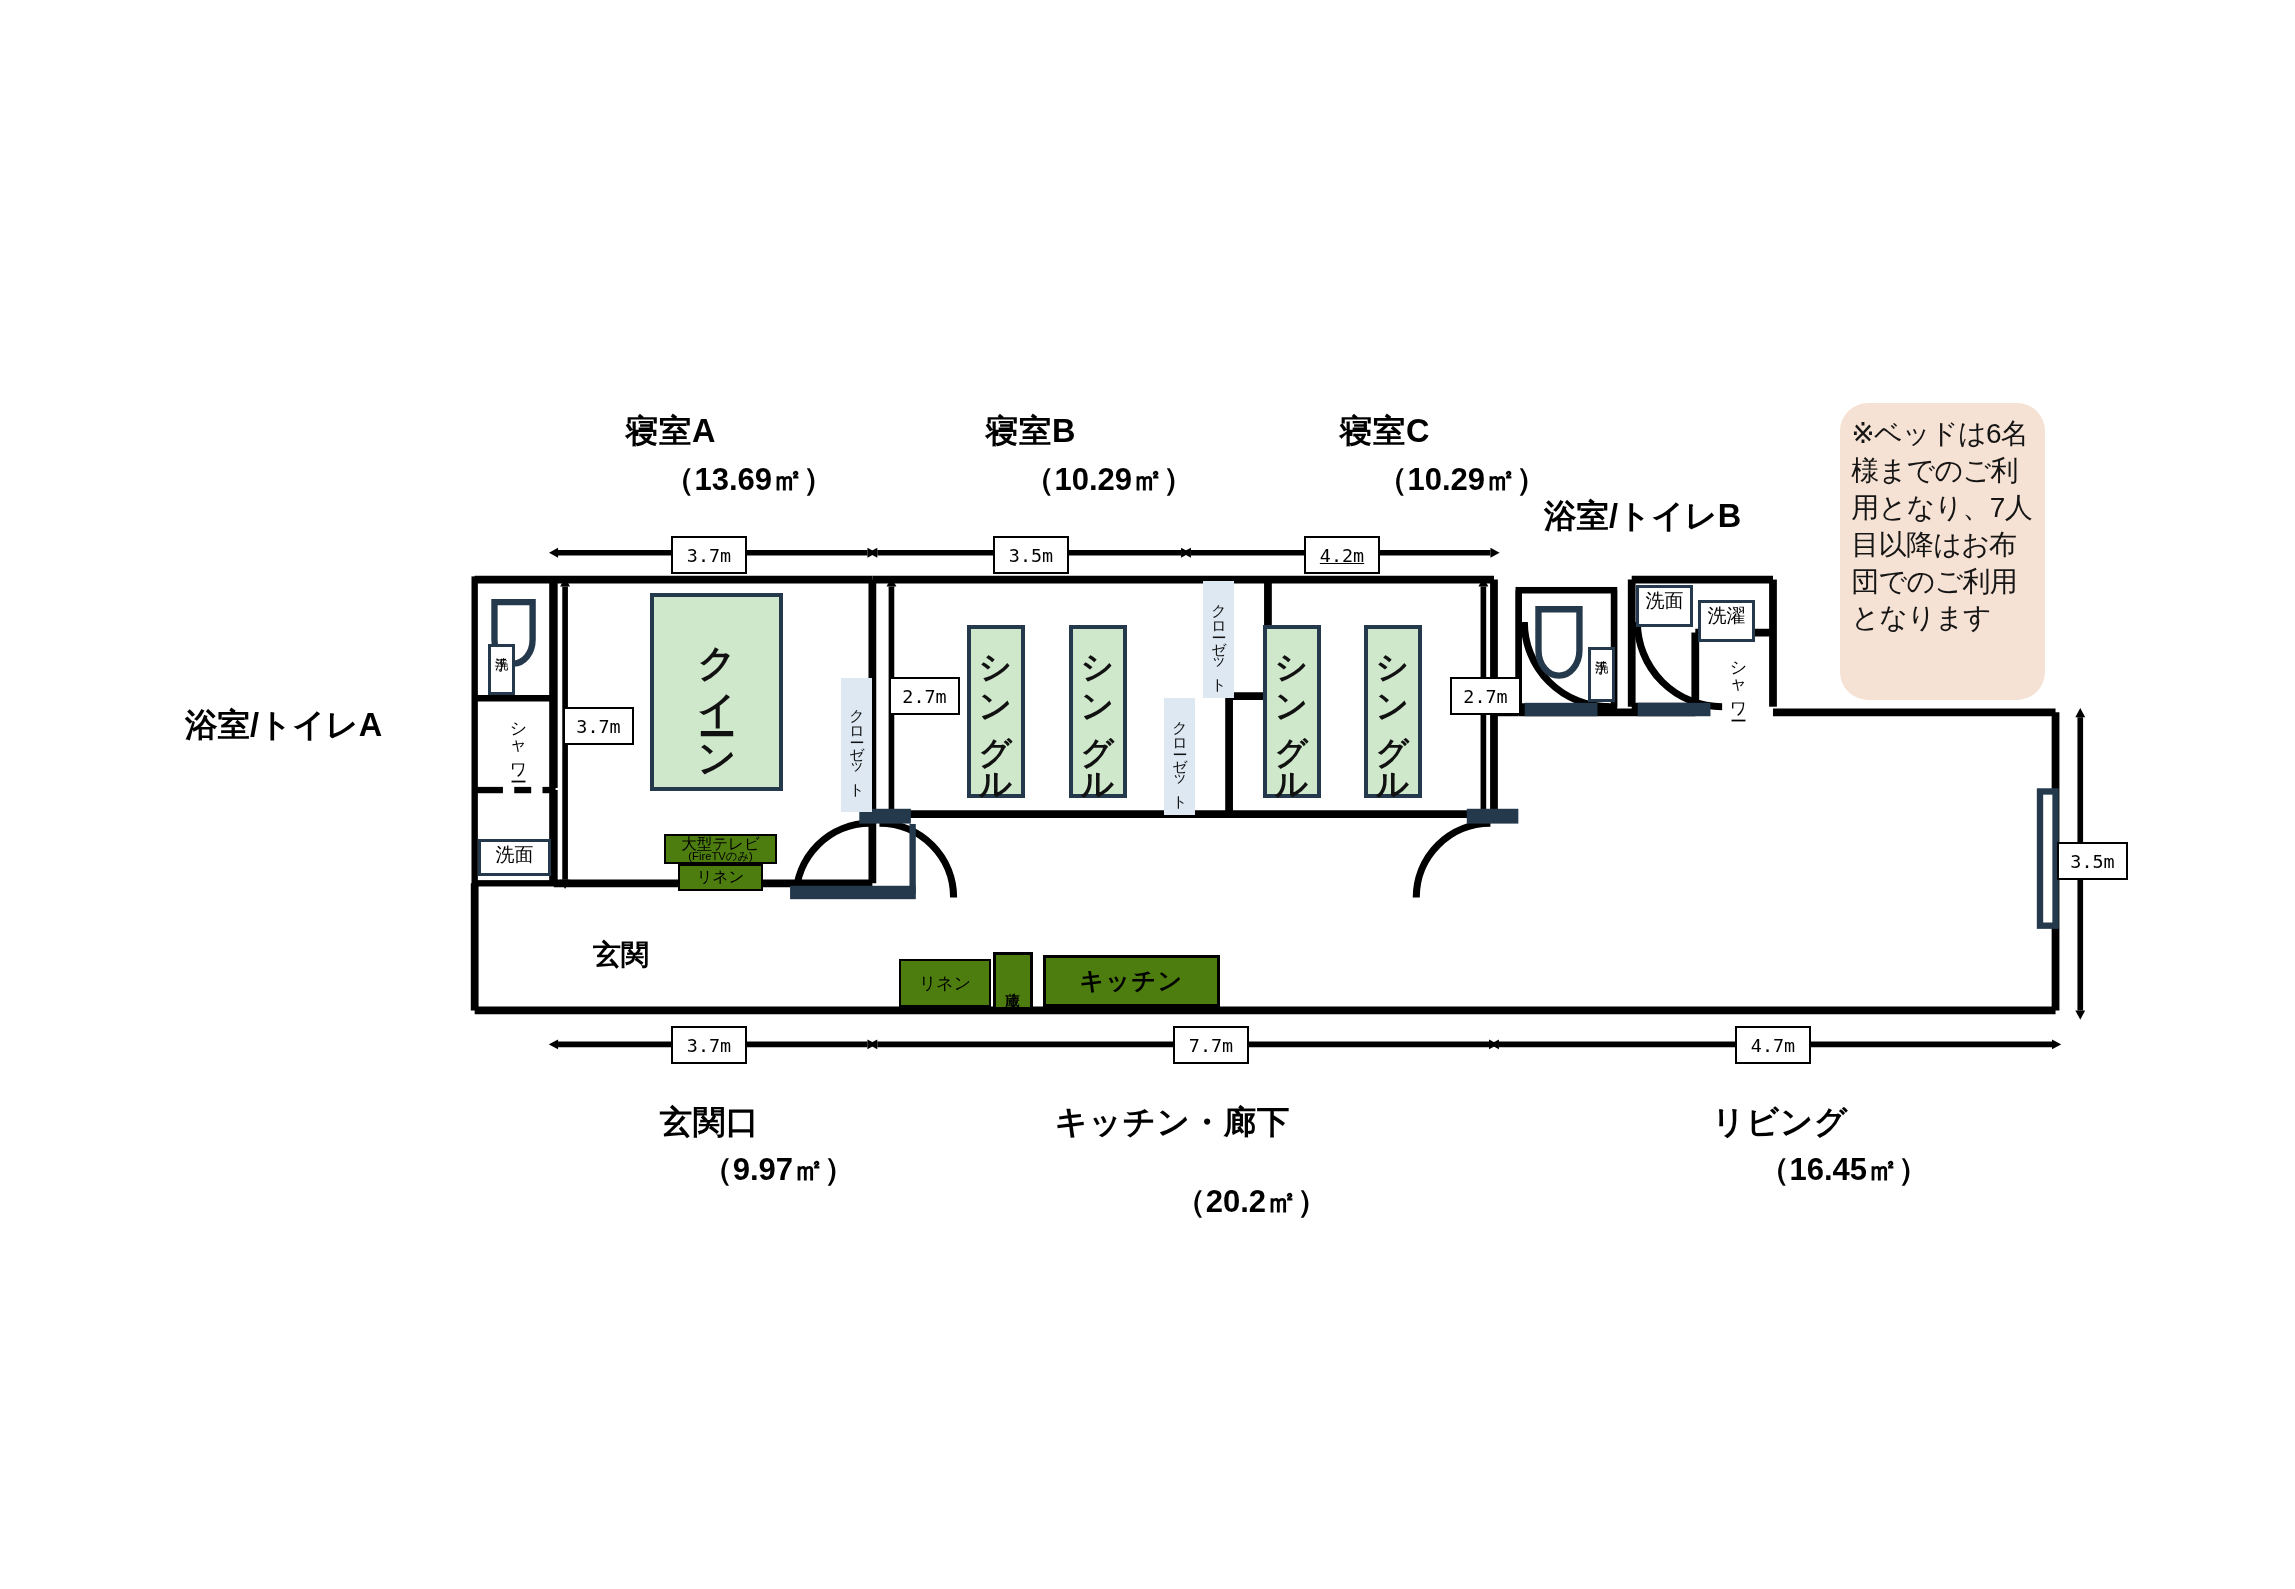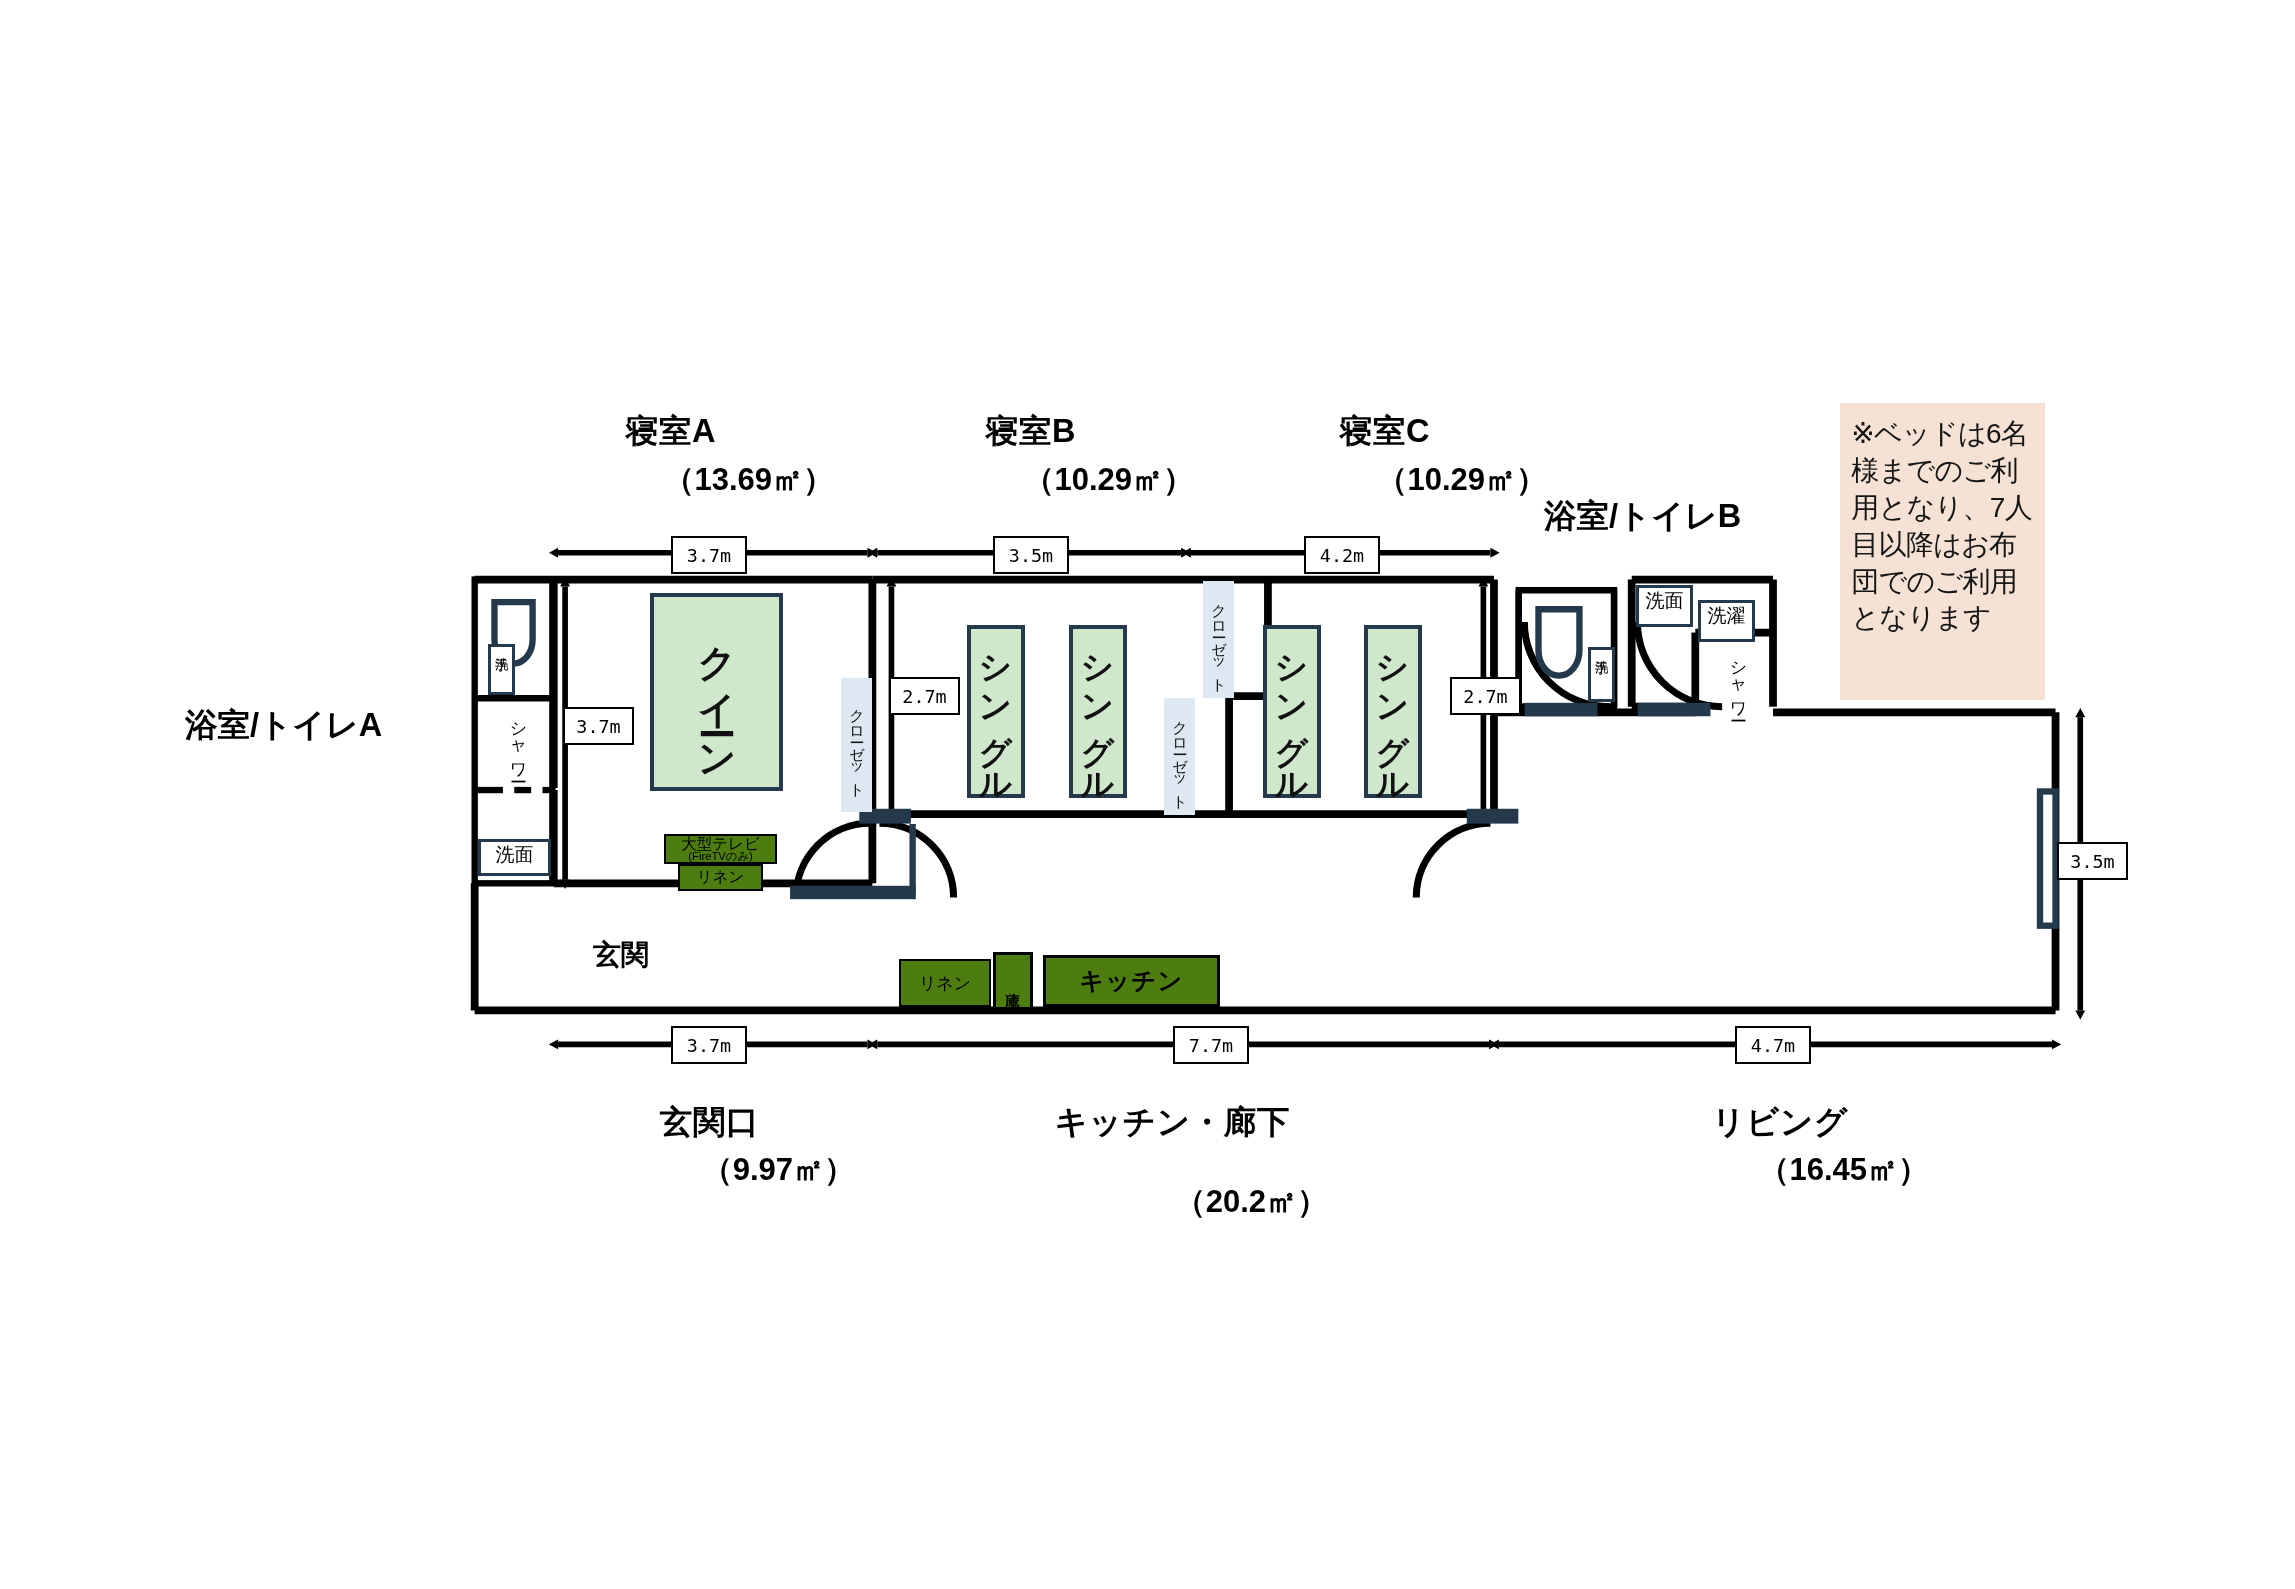--- a/index.html
+++ b/index.html
@@ -157,21 +157,21 @@
   <div class="txt room-title" style="left:918px; top:413px; width:226px;">寝室B</div>
   <div class="txt room-area" style="left:869px; top:463px; width:325px;">（10.29㎡）</div>
 
   <div class="txt room-title" style="left:1272px; top:413px; width:226px;">寝室C</div>
   <div class="txt room-area" style="left:1222px; top:463px; width:325px;">（10.29㎡）</div>
 
   <div class="txt side-title" style="left:1544px; top:498px;">浴室/トイレB</div>
 
   <div class="txt side-title" style="left:185px; top:707px;">浴室/トイレA</div>
 
-  <div class="note-box" style="left:1840px; top:403px; width:205px; height:297px;">※ベッドは6名様までのご利用となり、7人目以降はお布団でのご利用となります</div>
+  <div class="note-box" style="left:1840px; top:403px; width:205px; height:297px;border-radius:28px;">※ベッドは6名様までのご利用となり、7人目以降はお布団でのご利用となります</div>
 
   <svg class="overlay" viewBox="0 0 3249 2250">
     <defs>
       <marker id="arrL" markerWidth="16" markerHeight="16" refX="13" refY="8" orient="auto" markerUnits="userSpaceOnUse">
         <path d="M13,1 L13,15 L0,8 Z" fill="#000"></path>
       </marker>
       <marker id="arrR" markerWidth="16" markerHeight="16" refX="3" refY="8" orient="auto" markerUnits="userSpaceOnUse">
         <path d="M3,1 L3,15 L16,8 Z" fill="#000"></path>
       </marker>
     </defs>
@@ -326,21 +326,21 @@
   <div class="furn" style="left:993px; top:952px; width:40px; height:58px; border-width:3.5px;">
     <span class="vert" style="font-size:15px;line-height:1;">冷蔵庫</span>
   </div>
   <div class="furn" style="left:1043px; top:955px; width:177px; height:52px; border-width:3.5px;">
     <span style="font-size:24px;font-weight:600;letter-spacing:1.4px;">キッチン</span>
   </div>
 
 
   <div class="dimbox" style="left:671px; top:536px; width:76px; height:38px;">3.7m</div>
   <div class="dimbox" style="left:993px; top:536px; width:76px; height:38px;">3.5m</div>
-  <div class="dimbox" style="left:1304px; top:536px; width:76px; height:38px;">4.2m</div>
+  <div class="dimbox" style="left:1304px; top:536px; width:76px; height:38px;text-decoration:underline;">4.2m</div>
 
   <div class="dimbox" style="left:563px; top:707px; width:71px; height:38px;">3.7m</div>
   <div class="dimbox" style="left:889px; top:677px; width:71px; height:38px;">2.7m</div>
   <div class="dimbox" style="left:1450px; top:677px; width:71px; height:38px;">2.7m</div>
   <div class="dimbox" style="left:2057px; top:842px; width:71px; height:38px;">3.5m</div>
 
   <div class="dimbox" style="left:671px; top:1026px; width:76px; height:38px;">3.7m</div>
   <div class="dimbox" style="left:1173px; top:1026px; width:76px; height:38px;">7.7m</div>
   <div class="dimbox" style="left:1735px; top:1026px; width:76px; height:38px;">4.7m</div>
 

